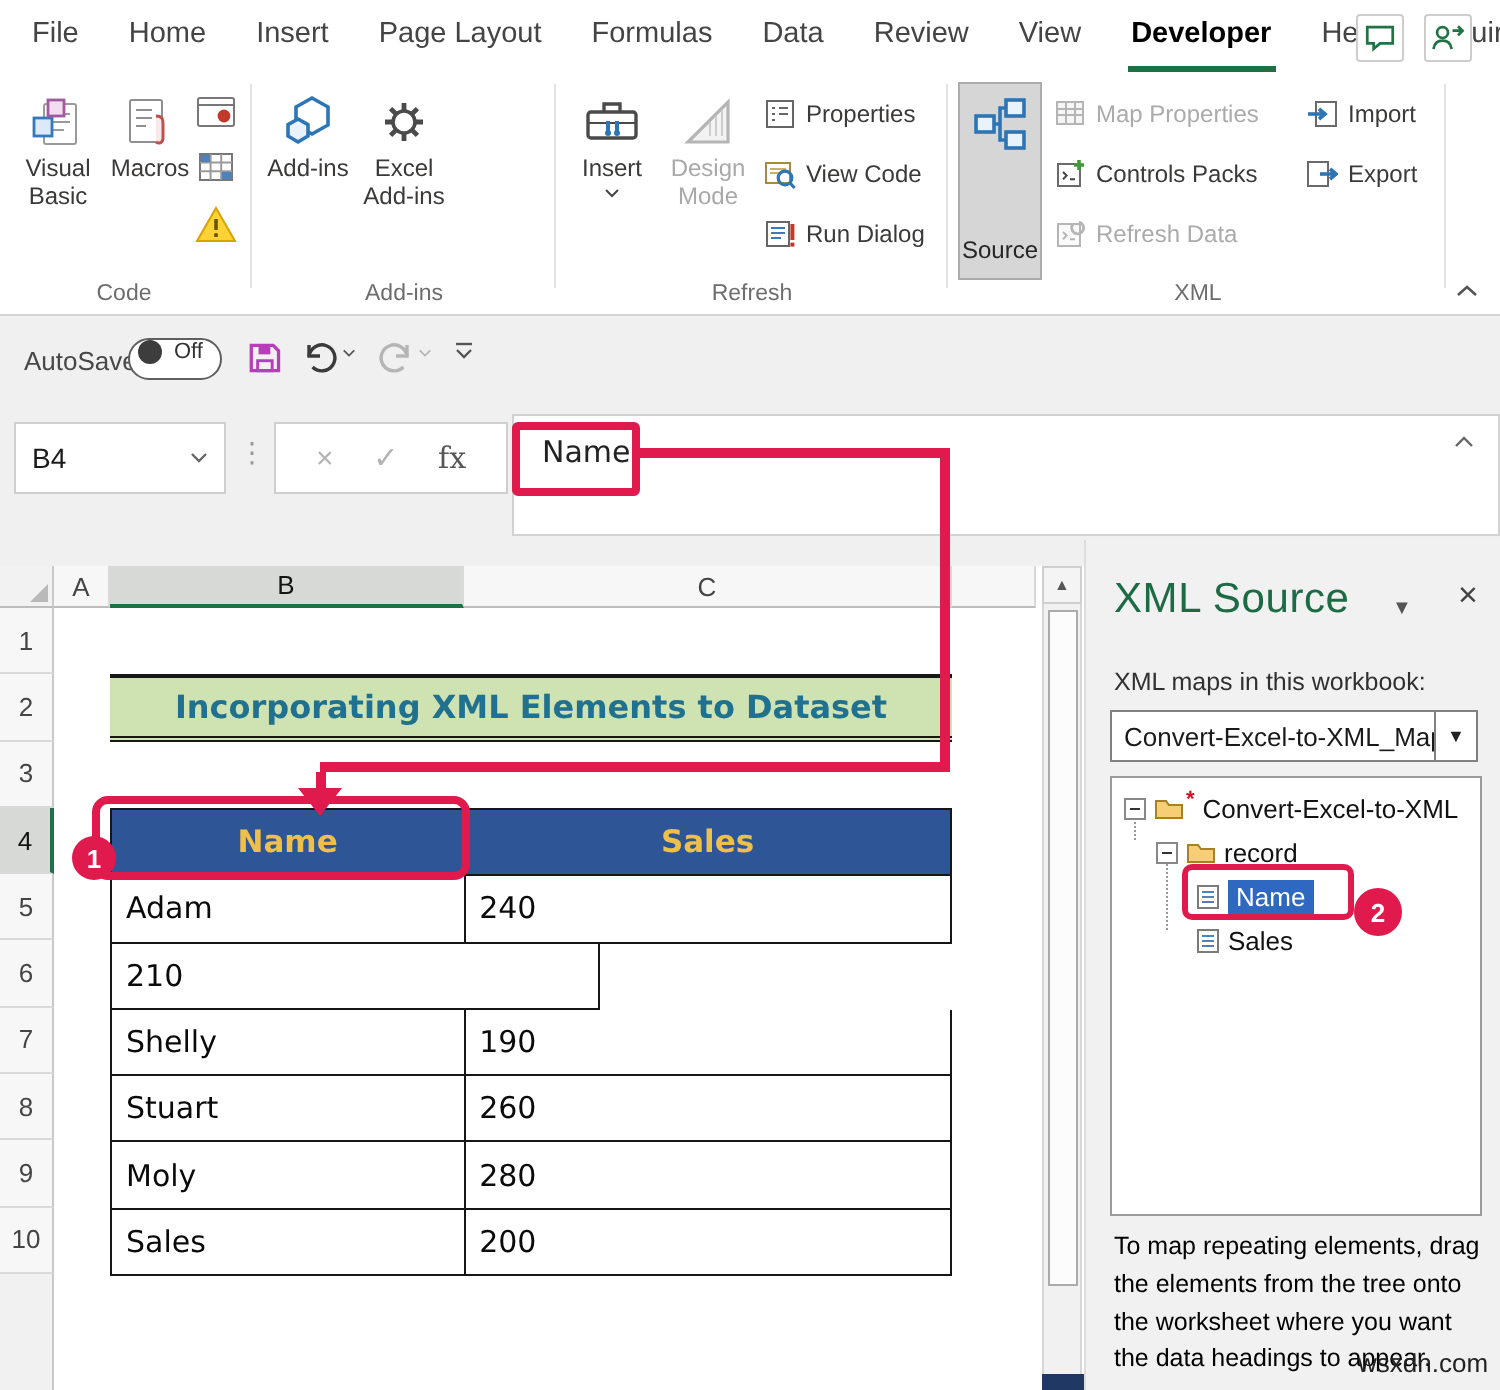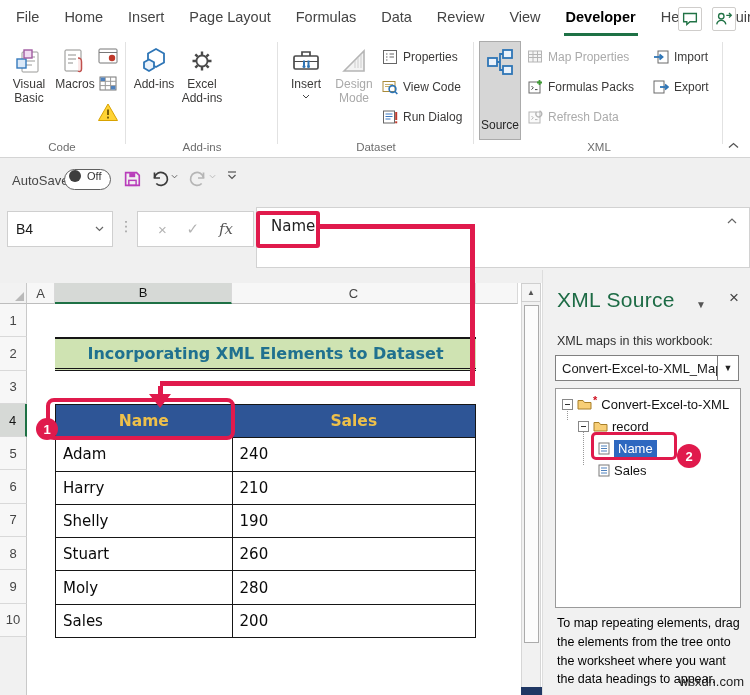--- a/index.html
+++ b/index.html
@@ -42,21 +42,21 @@
   .toggle .tlabel{font-size:11px;color:#333;}
   .qat-ic{position:absolute;top:11px;display:flex;align-items:center;}
 
   .name-box{position:absolute;left:7px;top:53px;width:106px;height:36px;background:#fff;
             border:1px solid #cfcfcf;display:flex;align-items:center;padding:0 8px;}
   .name-box .ref{font-size:14px;color:#1a1a1a;flex:1;}
   .dots-sep{position:absolute;left:119px;top:60px;font-size:14px;color:#9a9a9a;}
   .fx-box{position:absolute;left:137px;top:53px;width:117px;height:36px;background:#fff;
           border:1px solid #cfcfcf;display:flex;align-items:center;justify-content:space-around;padding:0 10px;}
   .fx-x,.fx-ok{font-size:15px;color:#b3b3b3;}
-  .fx-fx{font-family:"DejaVu Serif",serif;font-style:italic;font-size:15px;color:#565656;}
+  .fx-fx{font-family:"DejaVu Serif",serif;font-size:15px;color:#565656;}
   .formula-bar{position:absolute;left:256px;top:49px;width:494px;height:61px;background:#fff;
                border:1px solid #d2d2d2;}
   .formula-val{position:absolute;left:14px;top:9px;font-size:15px;color:#222;font-family:"DejaVu Sans",sans-serif;}
   .fb-chev{position:absolute;right:12px;top:10px;}
 
   
   .col-head{position:absolute;top:283px;height:21px;background:#f7f7f7;border-right:1px solid #d9d9d9;
             border-bottom:1px solid #bdbdbd;display:flex;align-items:center;justify-content:center;
             font-size:13px;color:#454545;}
   .col-head.sel{background:#d6d9d6;border-bottom:2px solid #1e7145;color:#141414;}
@@ -283,21 +283,21 @@
       <span>
         <svg width="16" height="16" viewBox="0 0 16 16">
             <rect x="1.5" y="2" width="11" height="12" fill="#fff" stroke="#666"></rect>
             <path d="M3.5 5h7M3.5 7.5h7M3.5 10h5" stroke="#3c78c0" fill="none"></path>
             <rect x="13.2" y="3" width="2" height="8" fill="#c0392b"></rect>
             <rect x="13.2" y="12.3" width="2" height="2" fill="#c0392b"></rect>
           </svg>
       </span>
       <span>Run Dialog</span>
     </div>
-    <div class="grp-label" style="left:280px;width:192px">Dataset</div>
+    <div class="grp-label" style="left:280px;width:192px">Refresh</div>
 
     <div class="src-btn">
       <span>
         <svg width="30" height="30" viewBox="0 0 30 30">
             <g fill="#eaf2fb" stroke="#2e75b6" stroke-width="1.8">
               <rect x="3" y="11" width="9" height="8"></rect>
               <rect x="18" y="3" width="9" height="8"></rect>
               <rect x="18" y="19" width="9" height="8"></rect>
             </g>
             <path d="M12 15h3V7h3M15 15v8h3" fill="none" stroke="#2e75b6" stroke-width="1.8"></path>
@@ -315,21 +315,21 @@
       <span>Map Properties</span>
     </div>
     <div class="rb-small" style="left:527px;top:40px">
       <span>
         <svg width="16" height="16" viewBox="0 0 16 16">
             <rect x="2" y="3" width="11" height="11" fill="#fff" stroke="#6a6a6a"></rect>
             <path d="M4.5 7l1.8 1.8L4.5 10.6M8 10.6h2.5" stroke="#444" fill="none"></path>
             <path d="M12.5 1v5M10 3.5h5" stroke="#3f9c35" stroke-width="1.8"></path>
           </svg>
       </span>
-      <span>Formulas Packs</span>
+      <span>Controls Packs</span>
     </div>
     <div class="rb-small disabled" style="left:527px;top:70px">
       <span>
         <svg width="16" height="16" viewBox="0 0 16 16">
             <rect x="2" y="3" width="11" height="11" fill="#fafafa" stroke="#b5b5b5"></rect>
             <path d="M4.5 7l1.8 1.8L4.5 10.6M8 10.6h2.5" stroke="#b5b5b5" fill="none"></path>
             <path d="M12.5 2a3 3 0 1 1-3 1" fill="none" stroke="#b5b5b5" stroke-width="1.4"></path>
           </svg>
       </span>
       <span>Refresh Data</span>
@@ -453,21 +453,20 @@
   <div class="xtable">
     <div class="xrow head">
       <div class="xcell cb">Name</div>
       <div class="xcell cc">Sales</div>
     </div>
     <div class="xrow">
       <div class="xcell cb">Adam</div>
       <div class="xcell cc">240</div>
     </div>
     <div class="xrow">
-      <div class="xcell cb">Harry</div>
       <div class="xcell cc">210</div>
     </div>
     <div class="xrow">
       <div class="xcell cb">Shelly</div>
       <div class="xcell cc">190</div>
     </div>
     <div class="xrow">
       <div class="xcell cb">Stuart</div>
       <div class="xcell cc">260</div>
     </div>

